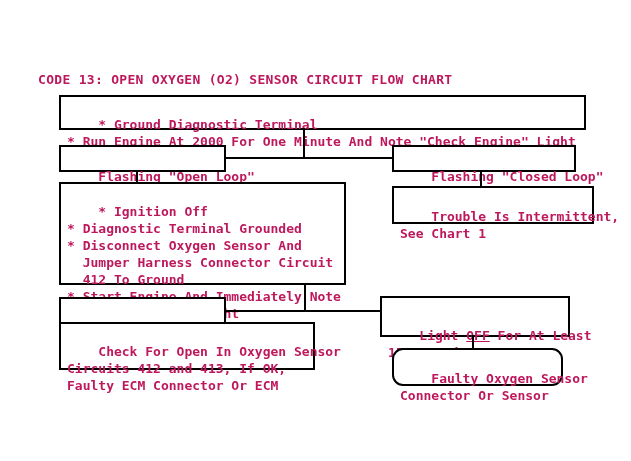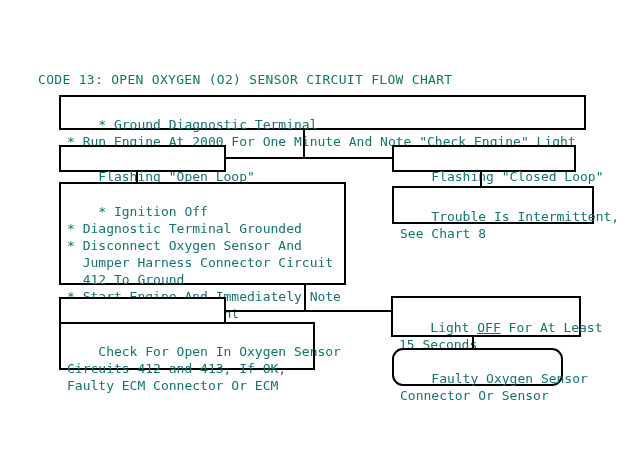--- a/index.html
+++ b/index.html
@@ -6,22 +6,23 @@
     margin: 0;
     padding: 0;
     background: #ffffff;
   }
   #canvas {
     position: relative;
     width: 631px;
     height: 448px;
     background: #ffffff;
     font-family: "DejaVu Sans Mono", "Liberation Mono", monospace;
-    color: #0f766e;
+    color: #be185d;
     overflow: hidden;
+    font-weight: bold;
   }
   #title {
     position: absolute;
     left: 38px;
     top: 72px;
     font-size: 13px;
     letter-spacing: 0.3px;
     white-space: pre;
   }
   .box {
@@ -41,21 +42,21 @@
   .u { text-decoration: underline; }
 
   
   #box-step1        { left: 59px;  top: 95px;  width: 527px; height: 35px; }
   #box-openloop1    { left: 59px;  top: 145px; width: 167px; height: 27px; padding-top: 4px; }
   #box-closedloop   { left: 392px; top: 145px; width: 184px; height: 27px; padding-top: 4px; }
   #box-intermittent { left: 392px; top: 186px; width: 202px; height: 38px; padding-top: 3px; }
   #box-step2        { left: 59px;  top: 182px; width: 287px; height: 103px; }
   #box-openloop2    { left: 59px;  top: 297px; width: 167px; height: 27px; padding-top: 4px; }
   #box-checkopen    { left: 59px;  top: 322px; width: 256px; height: 48px; }
-  #box-lightoff     { left: 391px; top: 296px; width: 190px; height: 41px; padding-top: 4px; }
+  #box-lightoff     { left: 380px; top: 296px; width: 190px; height: 41px; padding-top: 12px; }
   #box-faultysensor { left: 392px; top: 348px; width: 171px; height: 38px; padding-top: 3px; border-radius: 11px; }
 
   
   #conn-v-step1-down     { left: 303px; top: 128px; width: 2px;   height: 30px; }
   #conn-h-split1         { left: 226px; top: 157px; width: 166px; height: 2px;  }
   #conn-v-openloop1-down { left: 136px; top: 170px; width: 2px;   height: 13px; }
   #conn-v-closedloop-down{ left: 480px; top: 170px; width: 2px;   height: 17px; }
   #conn-v-step2-down     { left: 304px; top: 284px; width: 2px;   height: 28px; }
   #conn-h-split2         { left: 226px; top: 310px; width: 165px; height: 2px;  }
   #conn-v-openloop2-down { left: 127px; top: 323px; width: 2px;   height: 16px; }
@@ -90,21 +91,21 @@
     <span>* Ignition Off
 * Diagnostic Terminal Grounded
 * Disconnect Oxygen Sensor And
   Jumper Harness Connector Circuit
   412 To Ground
 * Start Engine And Immediately Note
   "Check Engine" Light</span>
   </div>
   <div class="box" id="box-intermittent">
     <span>Trouble Is Intermittent,
-See Chart 8</span>
+See Chart 1</span>
   </div>
 
   <div class="conn" id="conn-v-step2-down"></div>
   <div class="conn" id="conn-h-split2"></div>
 
   <div class="box" id="box-openloop2">
     <span>Flashing "Open Loop"</span>
   </div>
   <div class="box" id="box-lightoff">
     <span>Light </span><span class="u">OFF</span><span> For At Least</span><br><span>15 Seconds</span>

